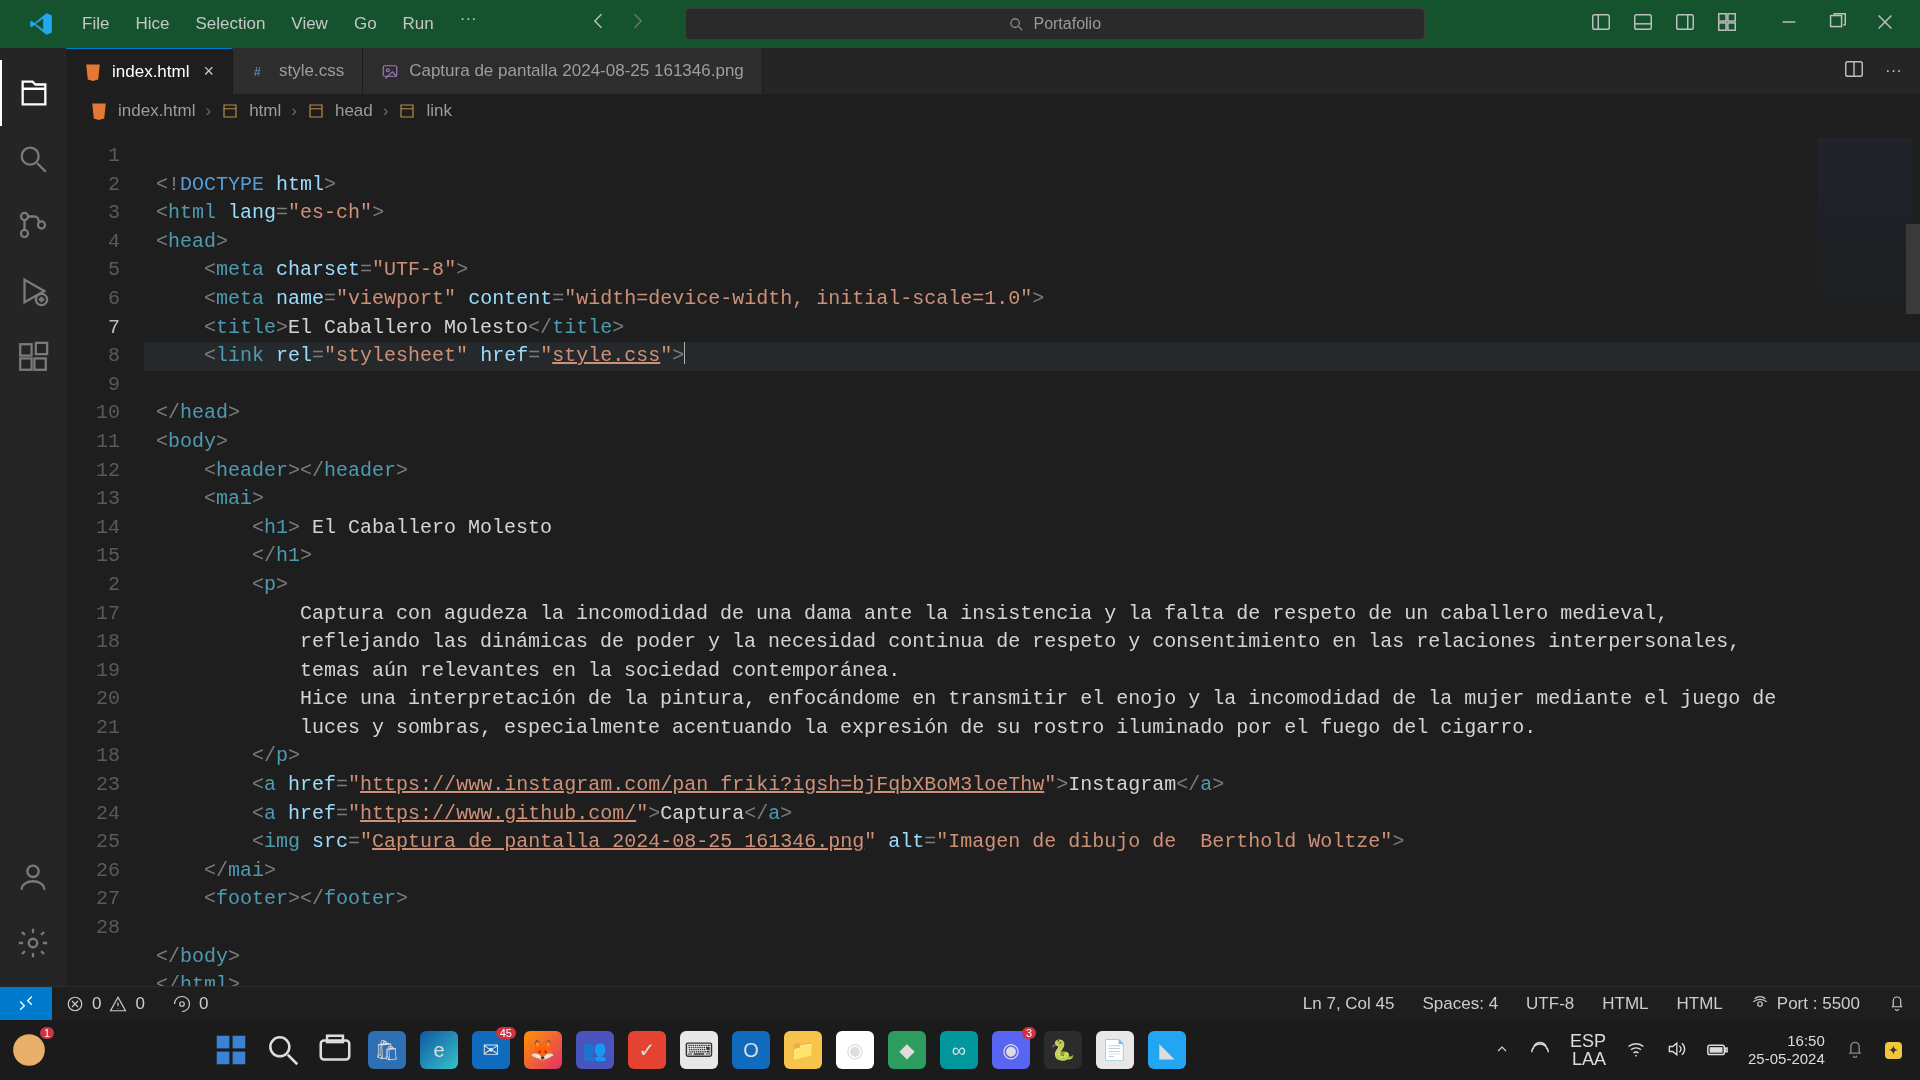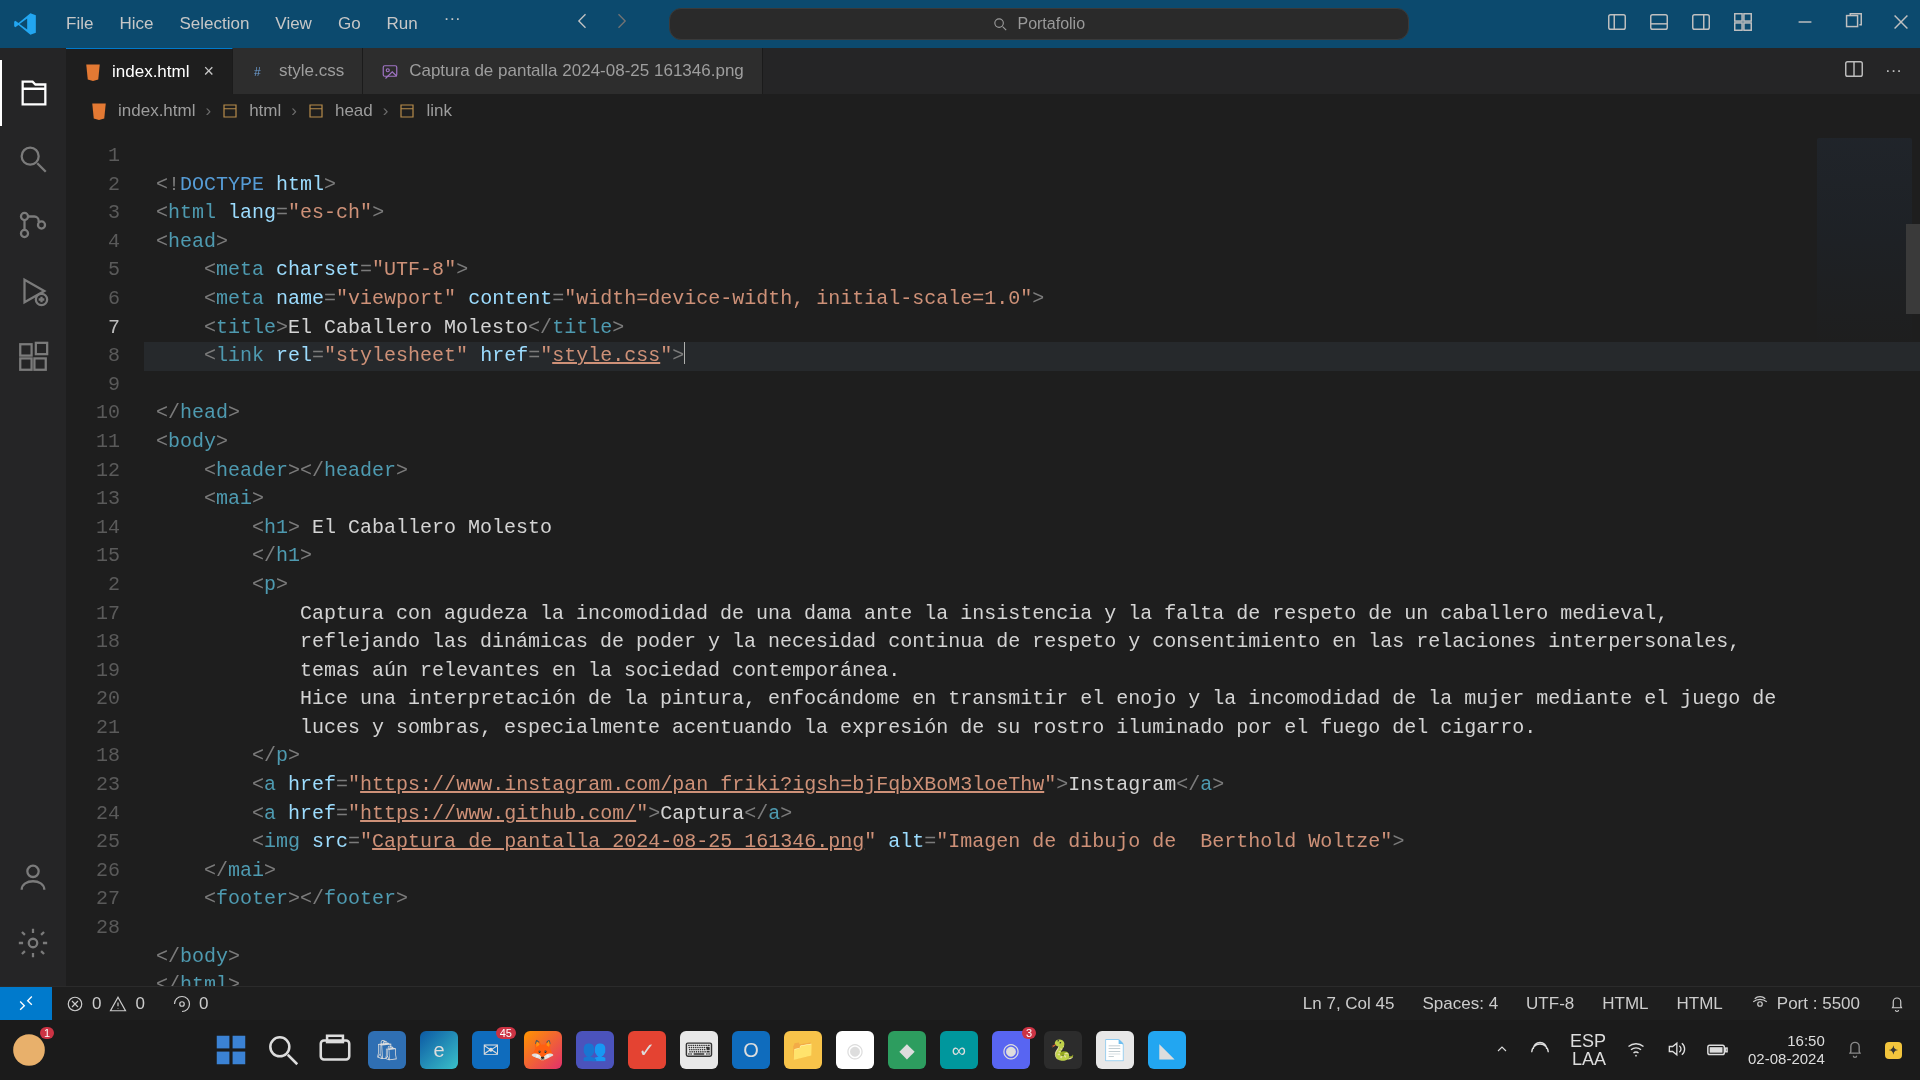--- a/index.html
+++ b/index.html
@@ -11,41 +11,41 @@
     height: 1080px;
     overflow: hidden;
     position: relative;
     font-size: 17px;
   }
   
   .titlebar {
     display: flex;
     align-items: center;
     height: 48px;
-    background: #0c4a6e;
-    padding: 0 8px;
+    background: #14532d;
+    padding: 0 24px;
     gap: 10px;
   }
   .logo {
     width: 26px; height: 26px;
     margin: 0 4px;
   }
   .menu-items { display: flex; gap: 2px; margin-left: 2px;}
   .menu-items div { padding: 6px 12px; color: #c7c7c7; cursor: default; font-size: 17px;}
   .menu-ellipsis { color:#c7c7c7; padding:6px 8px; font-size:22px; line-height:10px;}
   .nav-arrows { display:flex; gap:18px; margin-left:90px; color:#737373; font-size:22px;}
   .nav-arrows svg { width:20px;height:20px;}
   .search-center {
     flex:0 0 auto;
     margin-left:28px;
     height: 32px;
     width: 740px;
     background: #2a2a2a;
     border: 1px solid #3a3a3a;
-    border-radius: 12px;
+    border-radius: 5px;
     display:flex; align-items:center; justify-content:center;
     color:#9a9a9a;
     gap:8px;
     font-size:16px;
   }
   .titlebar-right { margin-left:auto; display:flex; align-items:center; gap:20px; color:#c0c0c0;}
   .titlebar-right svg { width:22px; height:22px;}
   .win-controls { display:flex; gap:26px; margin-left:20px; color:#c0c0c0; font-size:16px;}
 
   
@@ -140,21 +140,21 @@
   
   .statusbar {
     position:absolute; left:0; right:0; bottom:0;
     height:40px; background:#1e1e1e;
     display:flex; align-items:center;
     color:#cccccc; font-size:17px;
     border-top:1px solid #2b2b2b;
   }
   .statusbar .remote { background:#007acc; color:#fff; width:52px; height:100%; display:flex;align-items:center;justify-content:center;}
   .statusbar .seg { padding: 0 14px; display:flex; align-items:center; gap:8px;}
-  .statusbar .right { margin-left:auto; display:flex; align-items:center;}
+  .statusbar .right { margin-left:auto; display:flex; align-items:flex-start;}
 
   
   .taskbar {
     position:absolute; left:0; right:0; bottom:0;
     height:60px; background:#1b1b1b;
     display:flex; align-items:center;
     color:#dddddd; font-size:15px;
     z-index:50;
   }
   
@@ -520,20 +520,20 @@
     <span><svg viewBox="0 0 24 24" style="width:20px;height:20px">
           <path d="M4 9h4l5-4v14l-5-4H4zM16 8a5 5 0 010 8M19 5a9 9 0 010 14"></path>
         </svg></span>
     <span><svg viewBox="0 0 24 24" style="width:22px;height:22px">
           <rect x="2" y="8" width="18" height="10" rx="2"></rect>
           <rect x="21" y="11" width="2" height="4"></rect>
           <rect x="4" y="10" width="14" height="6" class="fill-svg"></rect>
         </svg></span>
     <div class="clock">
       <div>16:50</div>
-      <div>02-08-2024</div>
+      <div>25-05-2024</div>
     </div>
     <span style="color:#8a8a8a"><svg viewBox="0 0 24 24" style="width:20px;height:20px">
           <path d="M6 17h12l-1-2V9a5 5 0 00-10 0v6l-1 2zM10 20a2 2 0 004 0"></path>
         </svg></span>
     <span style="background:#f2c53d;color:#333;padding:2px 4px;border-radius:4px;font-size:11px;font-weight:bold">✦</span>
   </div>
 </div>
 
 </body></html>

